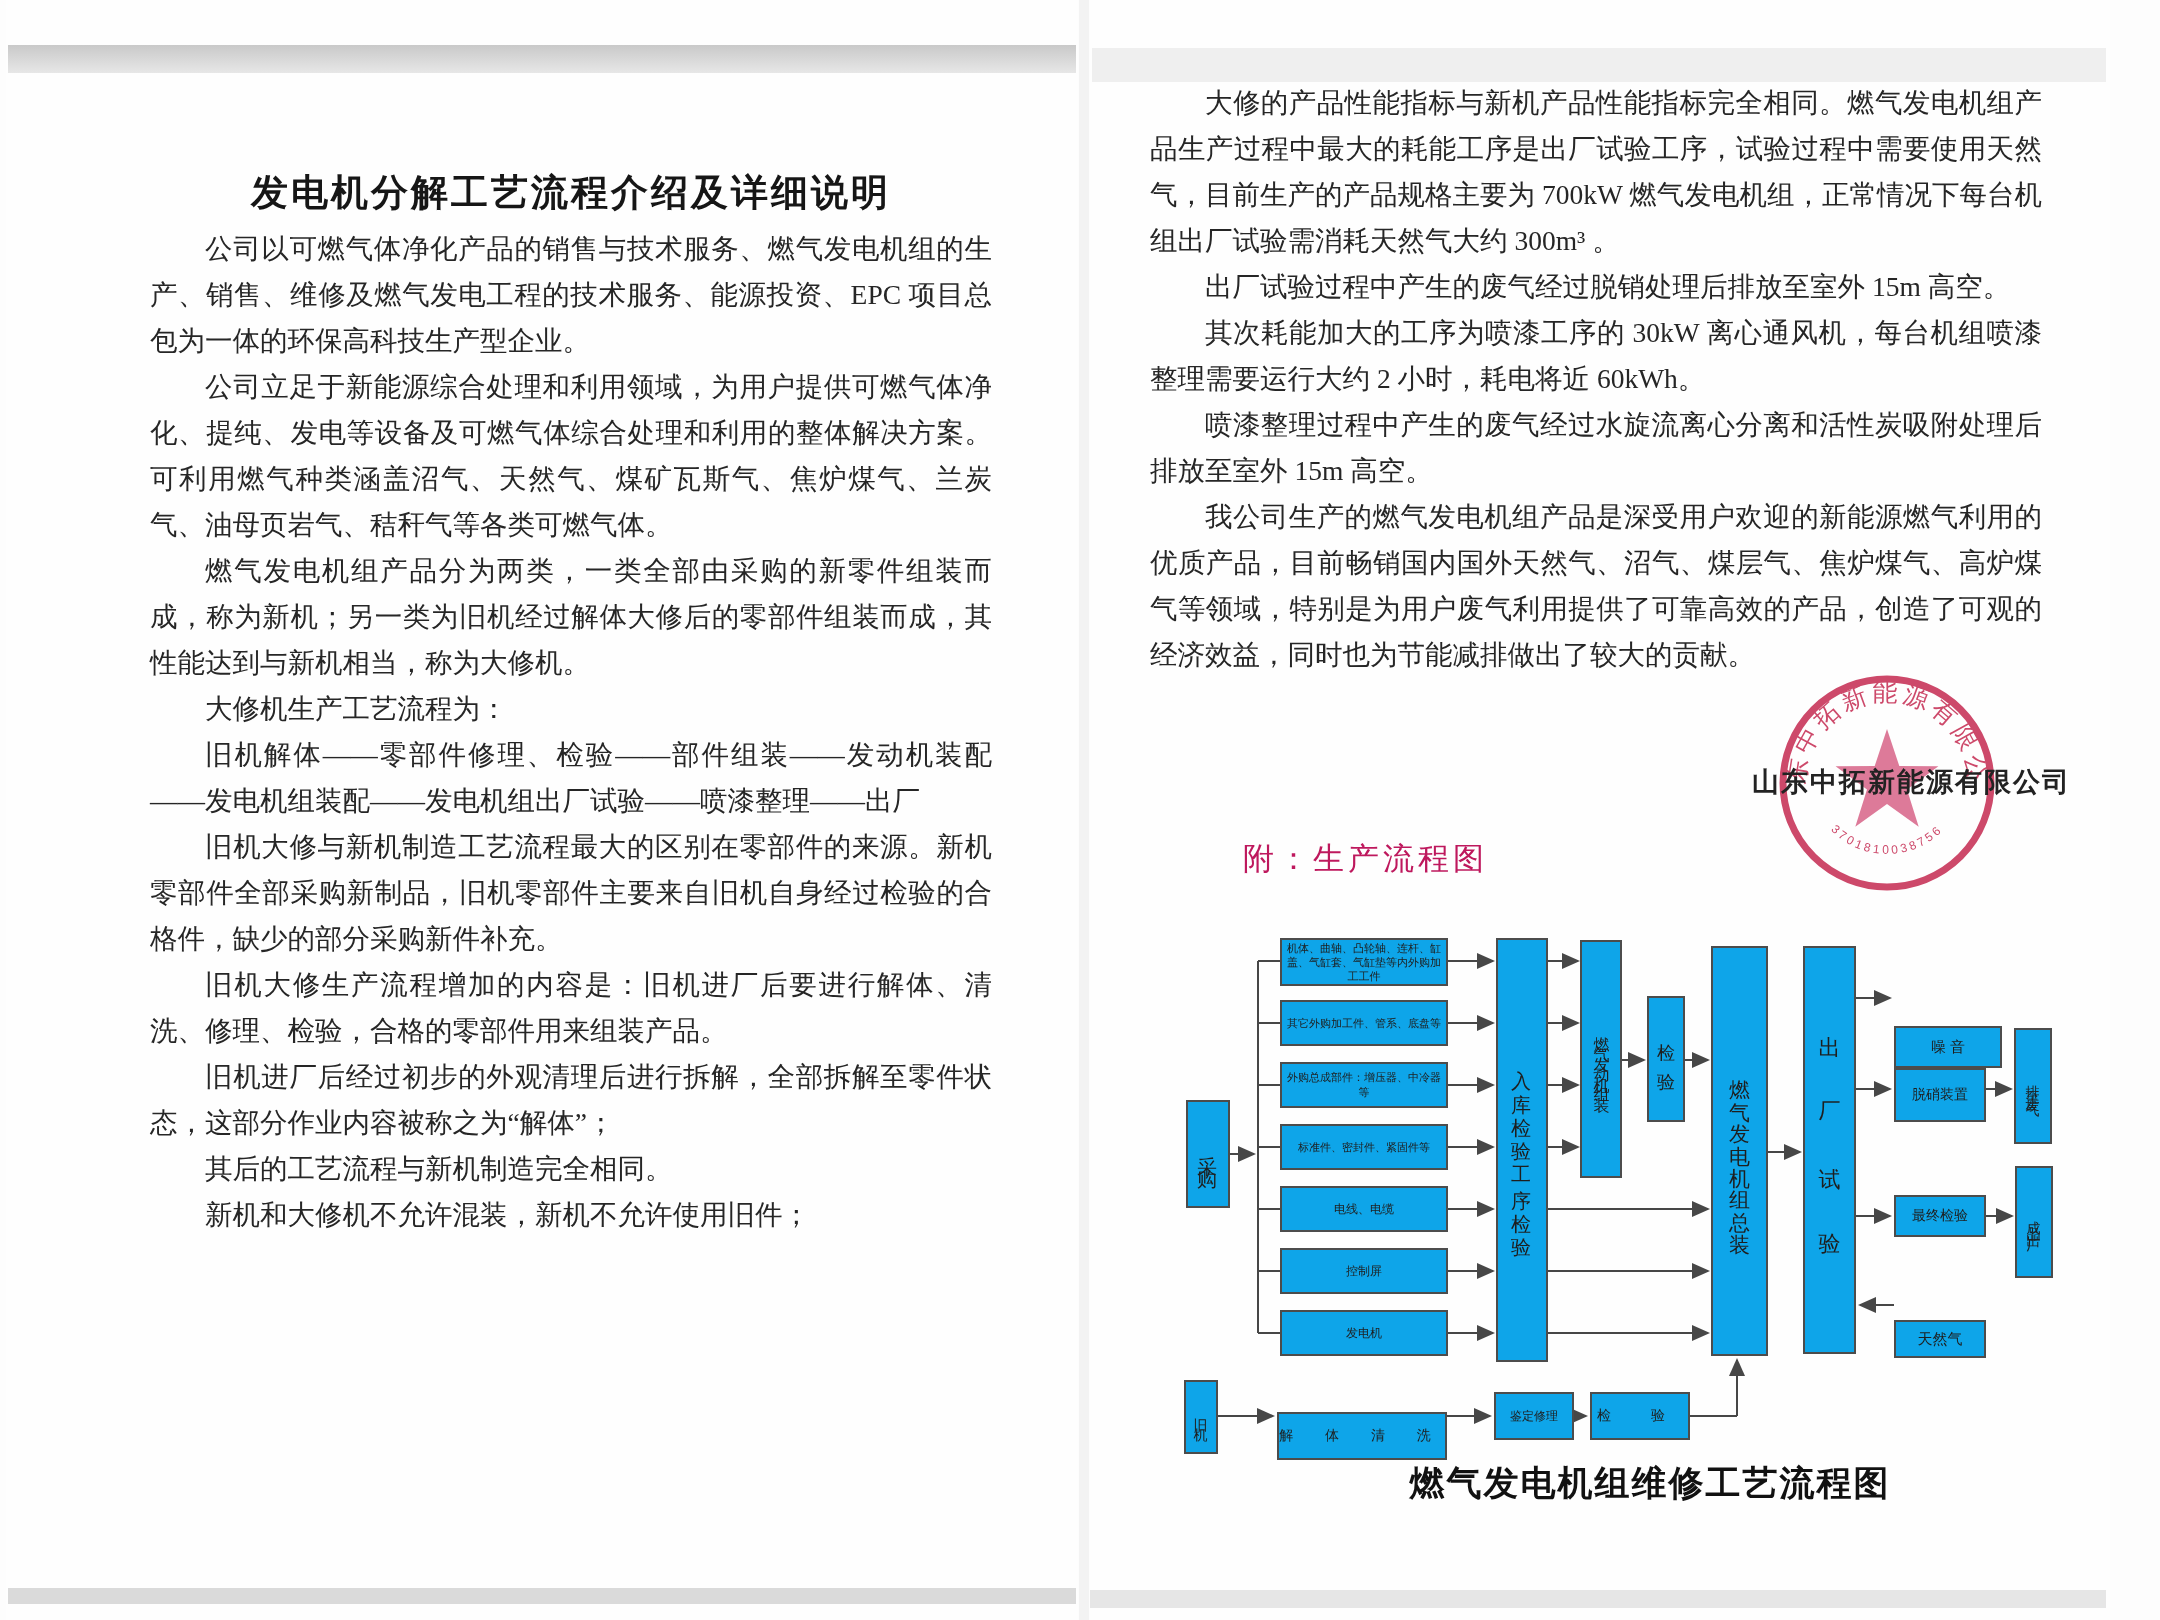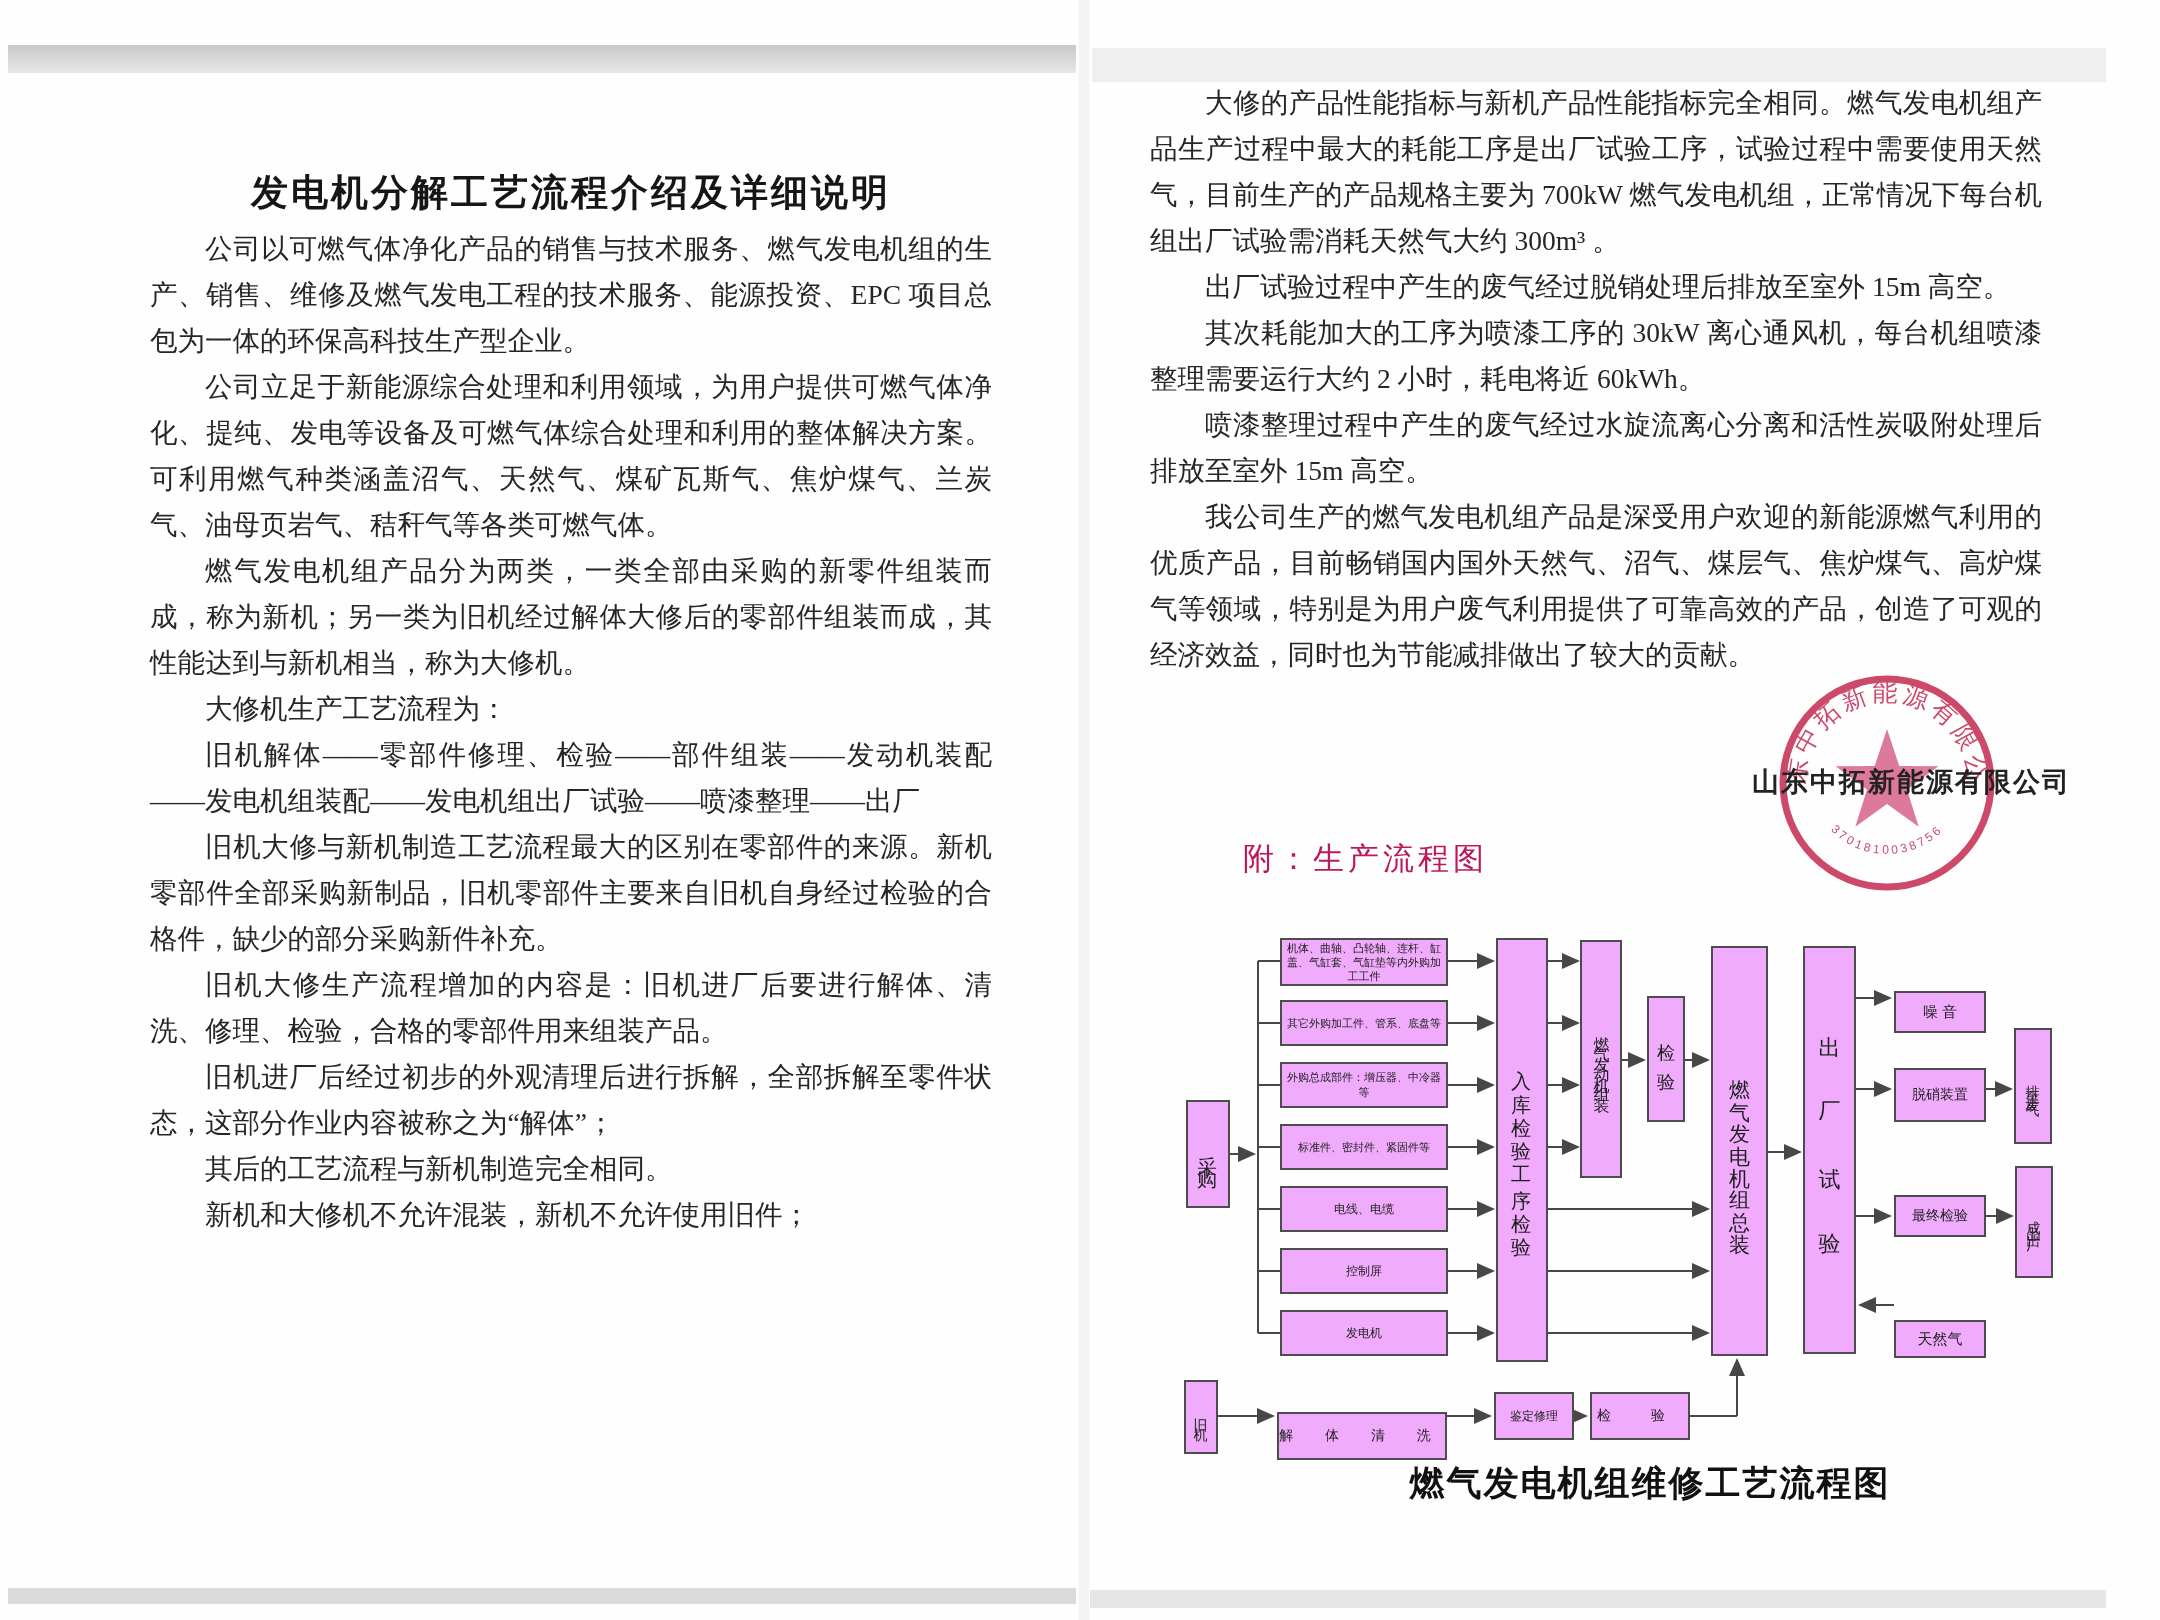--- a/index.html
+++ b/index.html
@@ -37,21 +37,21 @@
   }
   #company-name-text{
     position:absolute;left:1752px;top:764px;z-index:5;
     font-family:"Liberation Sans", sans-serif;font-size:27px;color:#222;
     letter-spacing:2px;font-weight:bold;
   }
   #company-stamp{position:absolute;left:1772px;top:668px;width:230px;height:230px;z-index:4;opacity:.92;}
 
   
   .fbox{
-    position:absolute;border:2px solid #4c4c4c;background:#f0abfc;
+    position:absolute;border:2px solid #4c4c4c;background:#0ea5e9;
     display:flex;align-items:center;justify-content:center;
     font-family:"Liberation Sans", sans-serif;color:#1e1e1e;text-align:center;
     box-sizing:border-box;z-index:3;
   }
   .vbox{writing-mode:vertical-rl;text-orientation:upright;}
   #flow-arrows{position:absolute;left:0;top:0;width:2160px;height:1620px;z-index:2;pointer-events:none;}
   #flow-caption{
     position:absolute;left:1350px;top:1460px;width:600px;text-align:center;
     font-family:"Liberation Sans", sans-serif;font-weight:bold;font-size:35px;color:#111;
     letter-spacing:2px;z-index:3;
@@ -175,21 +175,21 @@
 <div class="fbox" style="left:1280px;top:1186px;width:168px;height:46px;font-size:12px;">电线、电缆</div>
 <div class="fbox" style="left:1280px;top:1248px;width:168px;height:46px;font-size:12px;">控制屏</div>
 <div class="fbox" style="left:1280px;top:1310px;width:168px;height:46px;font-size:12px;">发电机</div>
 
 <div class="fbox vbox" style="left:1496px;top:938px;width:52px;height:424px;font-size:20px;letter-spacing:24px;">入库检验工序检验</div>
 <div class="fbox vbox" style="left:1580px;top:940px;width:42px;height:238px;font-size:16px;letter-spacing:10px;">燃气发动机组装</div>
 <div class="fbox vbox" style="left:1647px;top:996px;width:38px;height:126px;font-size:18px;letter-spacing:30px;">检验</div>
 <div class="fbox vbox" style="left:1711px;top:946px;width:57px;height:410px;font-size:21px;letter-spacing:22px;">燃气发电机组总装</div>
 <div class="fbox vbox" style="left:1803px;top:946px;width:53px;height:408px;font-size:22px;letter-spacing:66px;">出厂试验</div>
 
-<div class="fbox" style="left:1894px;top:991px;width:92px;height:42px;font-size:15px;">噪 音</div>
+<div class="fbox" style="left:1894px;top:1026px;width:108px;height:42px;font-size:15px;">噪 音</div>
 <div class="fbox" style="left:1894px;top:1068px;width:92px;height:54px;font-size:14px;">脱硝装置</div>
 <div class="fbox vbox" style="left:2014px;top:1028px;width:38px;height:116px;font-size:14px;letter-spacing:6px;">排至废气</div>
 <div class="fbox" style="left:1894px;top:1195px;width:92px;height:42px;font-size:14px;">最终检验</div>
 <div class="fbox vbox" style="left:2015px;top:1166px;width:38px;height:112px;font-size:14px;letter-spacing:6px;">成品出厂</div>
 <div class="fbox" style="left:1894px;top:1284px;width:92px;height:38px;font-size:15px;margin-top:36px;">天然气</div>
 
 <div class="fbox vbox" style="left:1184px;top:1380px;width:34px;height:74px;font-size:14px;letter-spacing:10px;">旧机</div>
 <div class="fbox" style="left:1277px;top:1392px;width:170px;height:48px;font-size:14px;letter-spacing:14px;margin-top:20px;">解 体 清 洗</div>
 <div class="fbox" style="left:1494px;top:1392px;width:80px;height:48px;font-size:12px;">鉴定修理</div>
 <div class="fbox" style="left:1590px;top:1392px;width:100px;height:48px;font-size:14px;letter-spacing:18px;">检 验</div>

